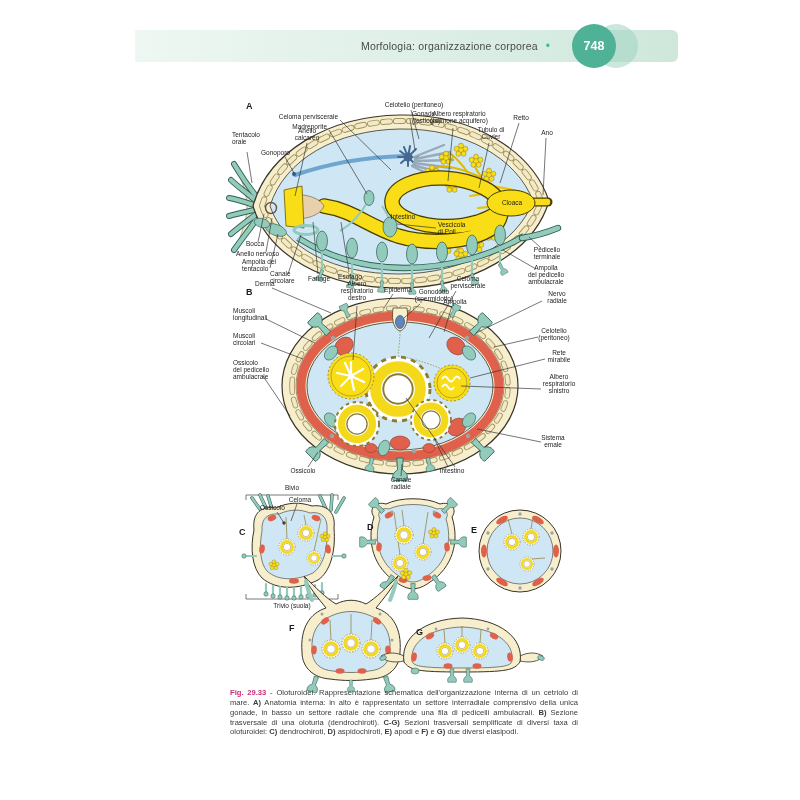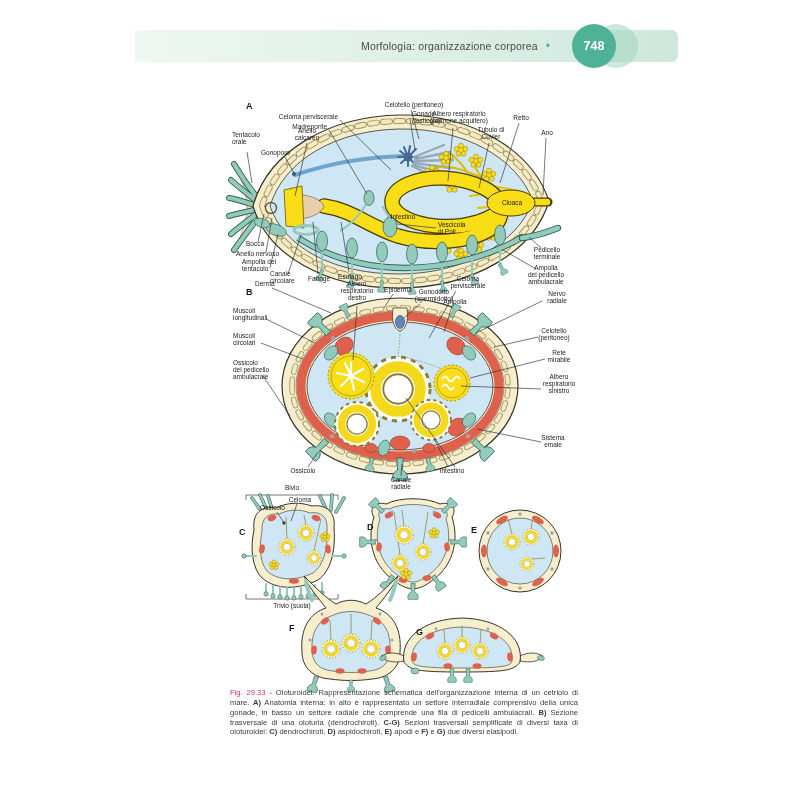--- a/index.html
+++ b/index.html
@@ -21,21 +21,21 @@
   .fig{position:absolute;left:0;top:0;width:800px;height:800px;}
   .lbl{font-family:"Liberation Sans",sans-serif;font-size:6.5px;fill:#1c1c1c;}
   .panel{font-size:9px;font-weight:bold;}
   .leader{fill:none;stroke:#2b2b2b;stroke-width:.65;}
   .bracket{fill:none;stroke:#555;stroke-width:.8;}
   .mes{fill:none;stroke:#8b7b33;stroke-width:.7;}
   
   .caption{position:absolute;left:230px;top:688px;width:348px;
            font-size:7.6px;line-height:1.3;color:#3a3a3a;text-align:justify;}
   .caption .b{font-weight:bold;}
-  .caption .mag{color:#c92e7b;font-weight:normal;}
+  .caption .mag{color:#c92e7b;font-weight:bold;}
 </style>
 </head>
 <body>
 
 <div class="page">
 
   <div class="banner">
     <span class="banner-title">Morfologia: organizzazione corporea</span>
     <span class="banner-dot">•</span>
     <span class="banner-circle2"></span>

